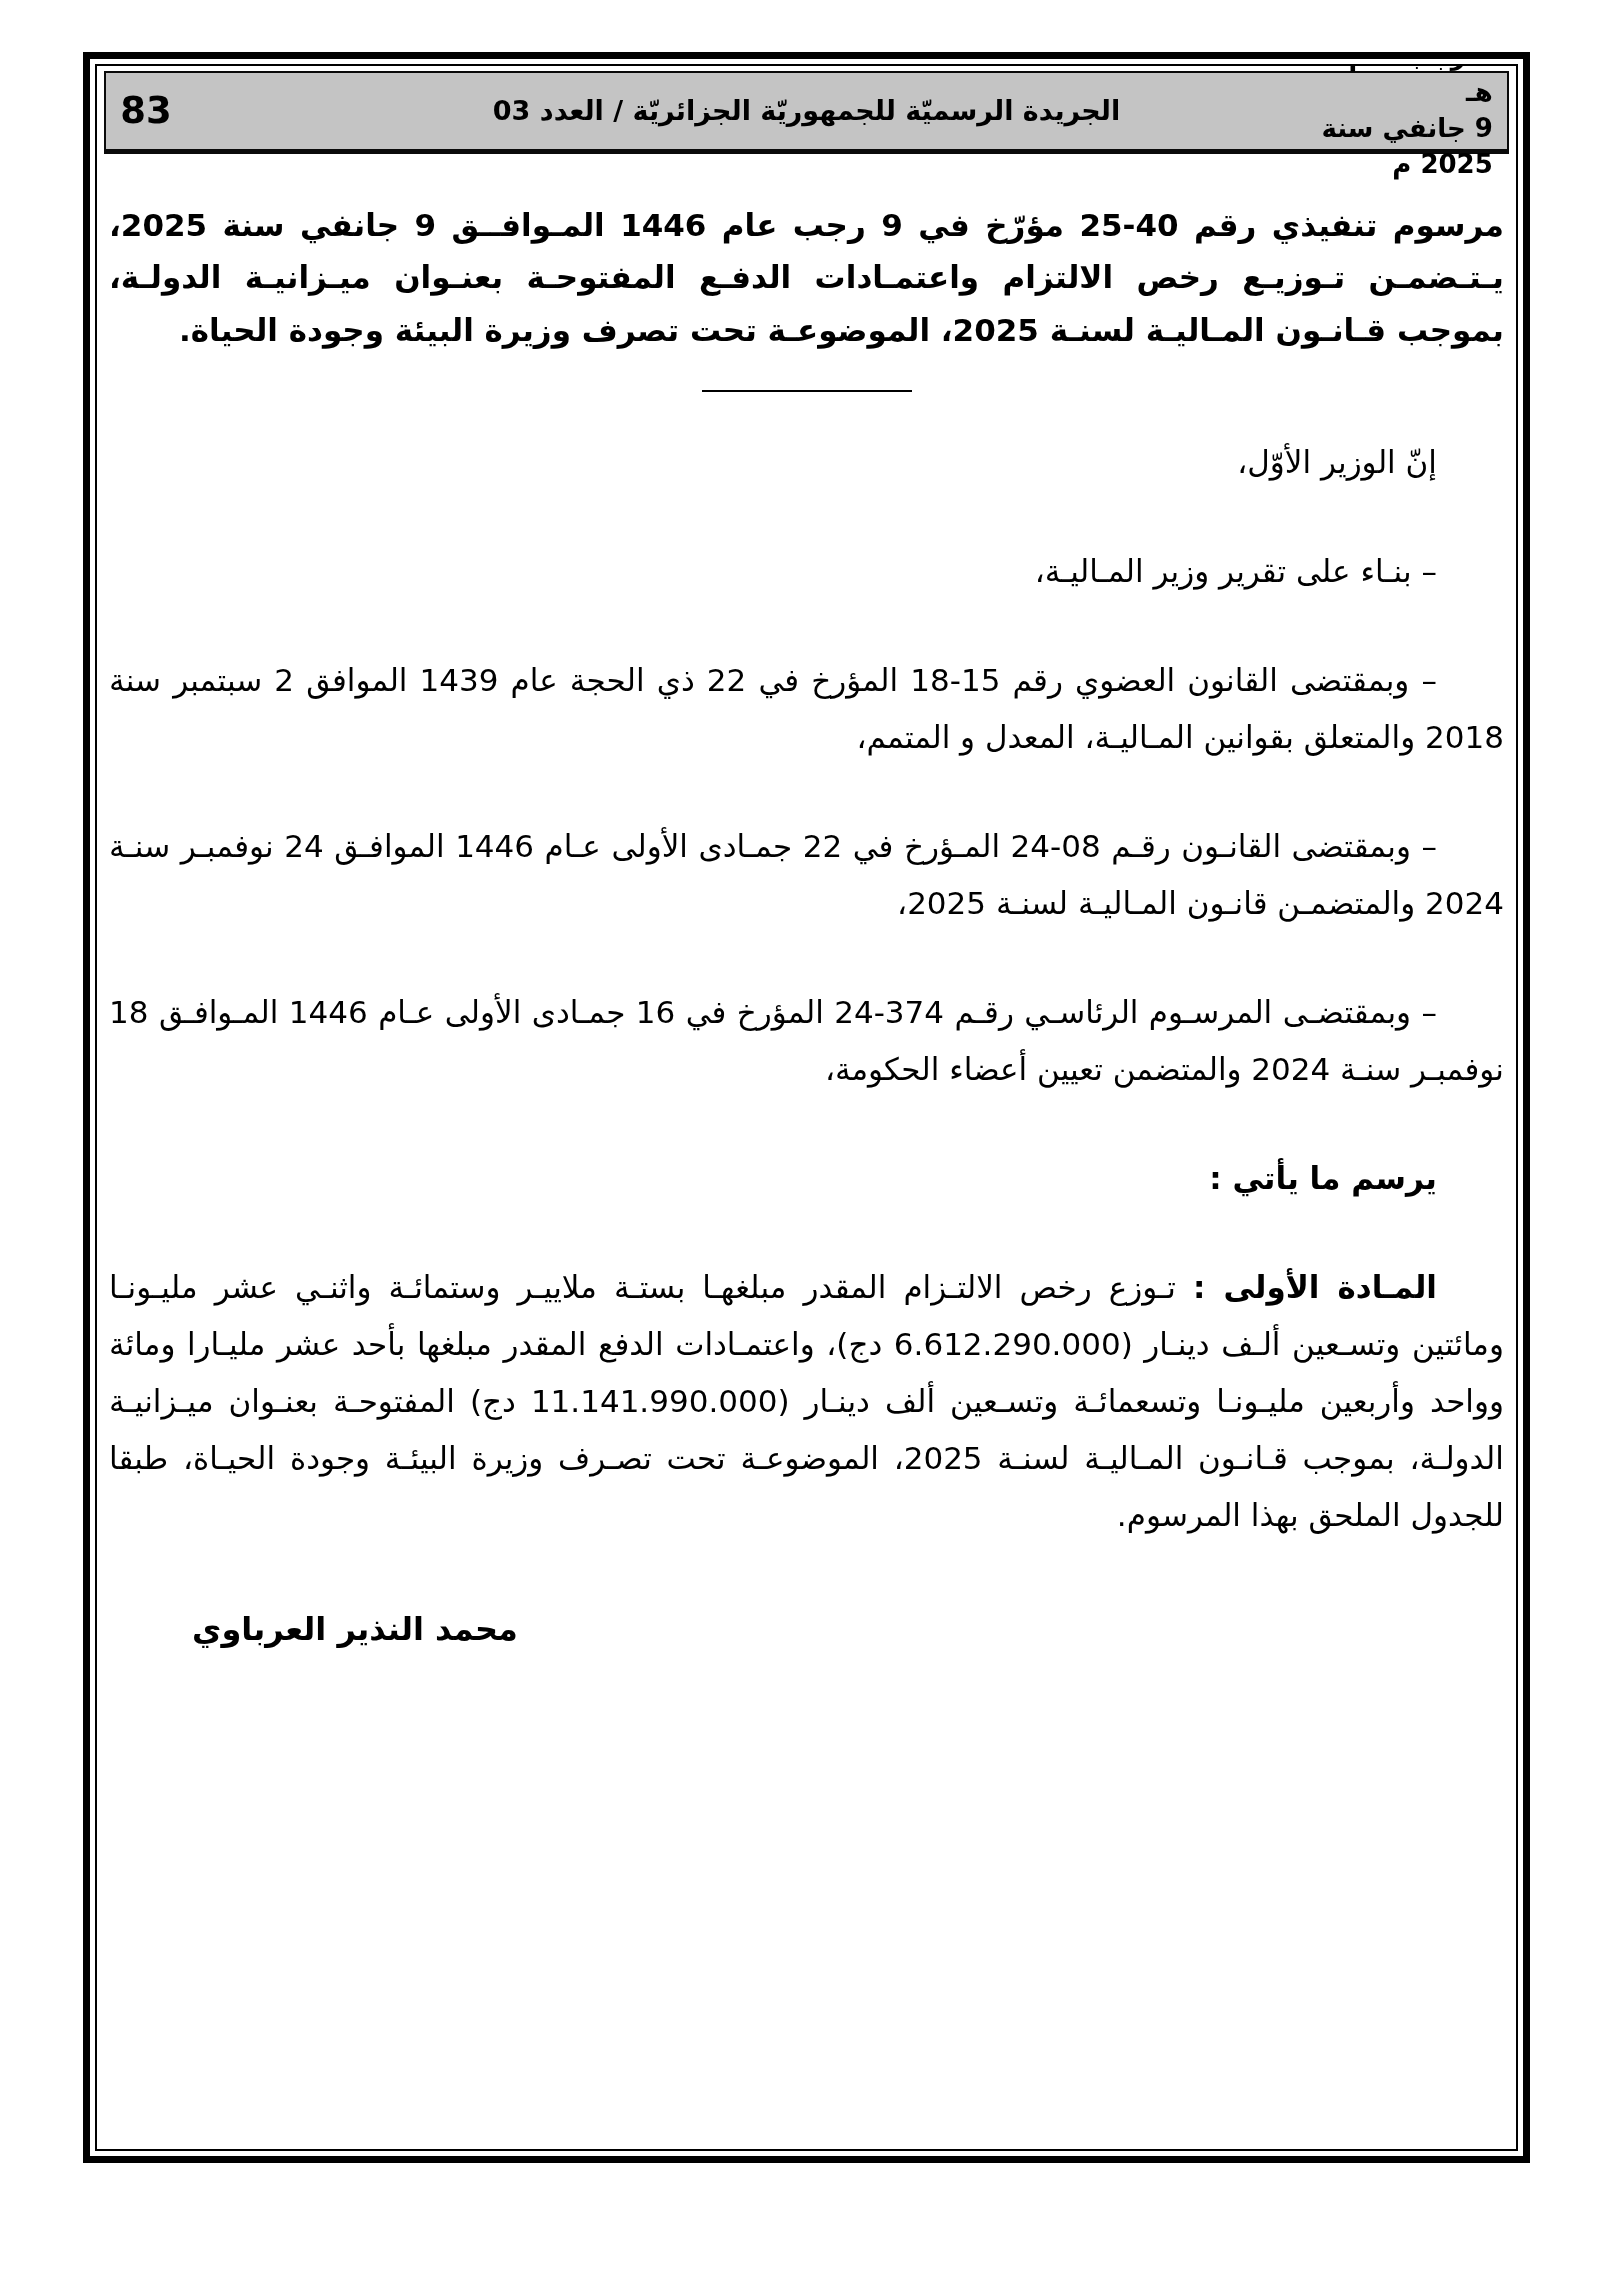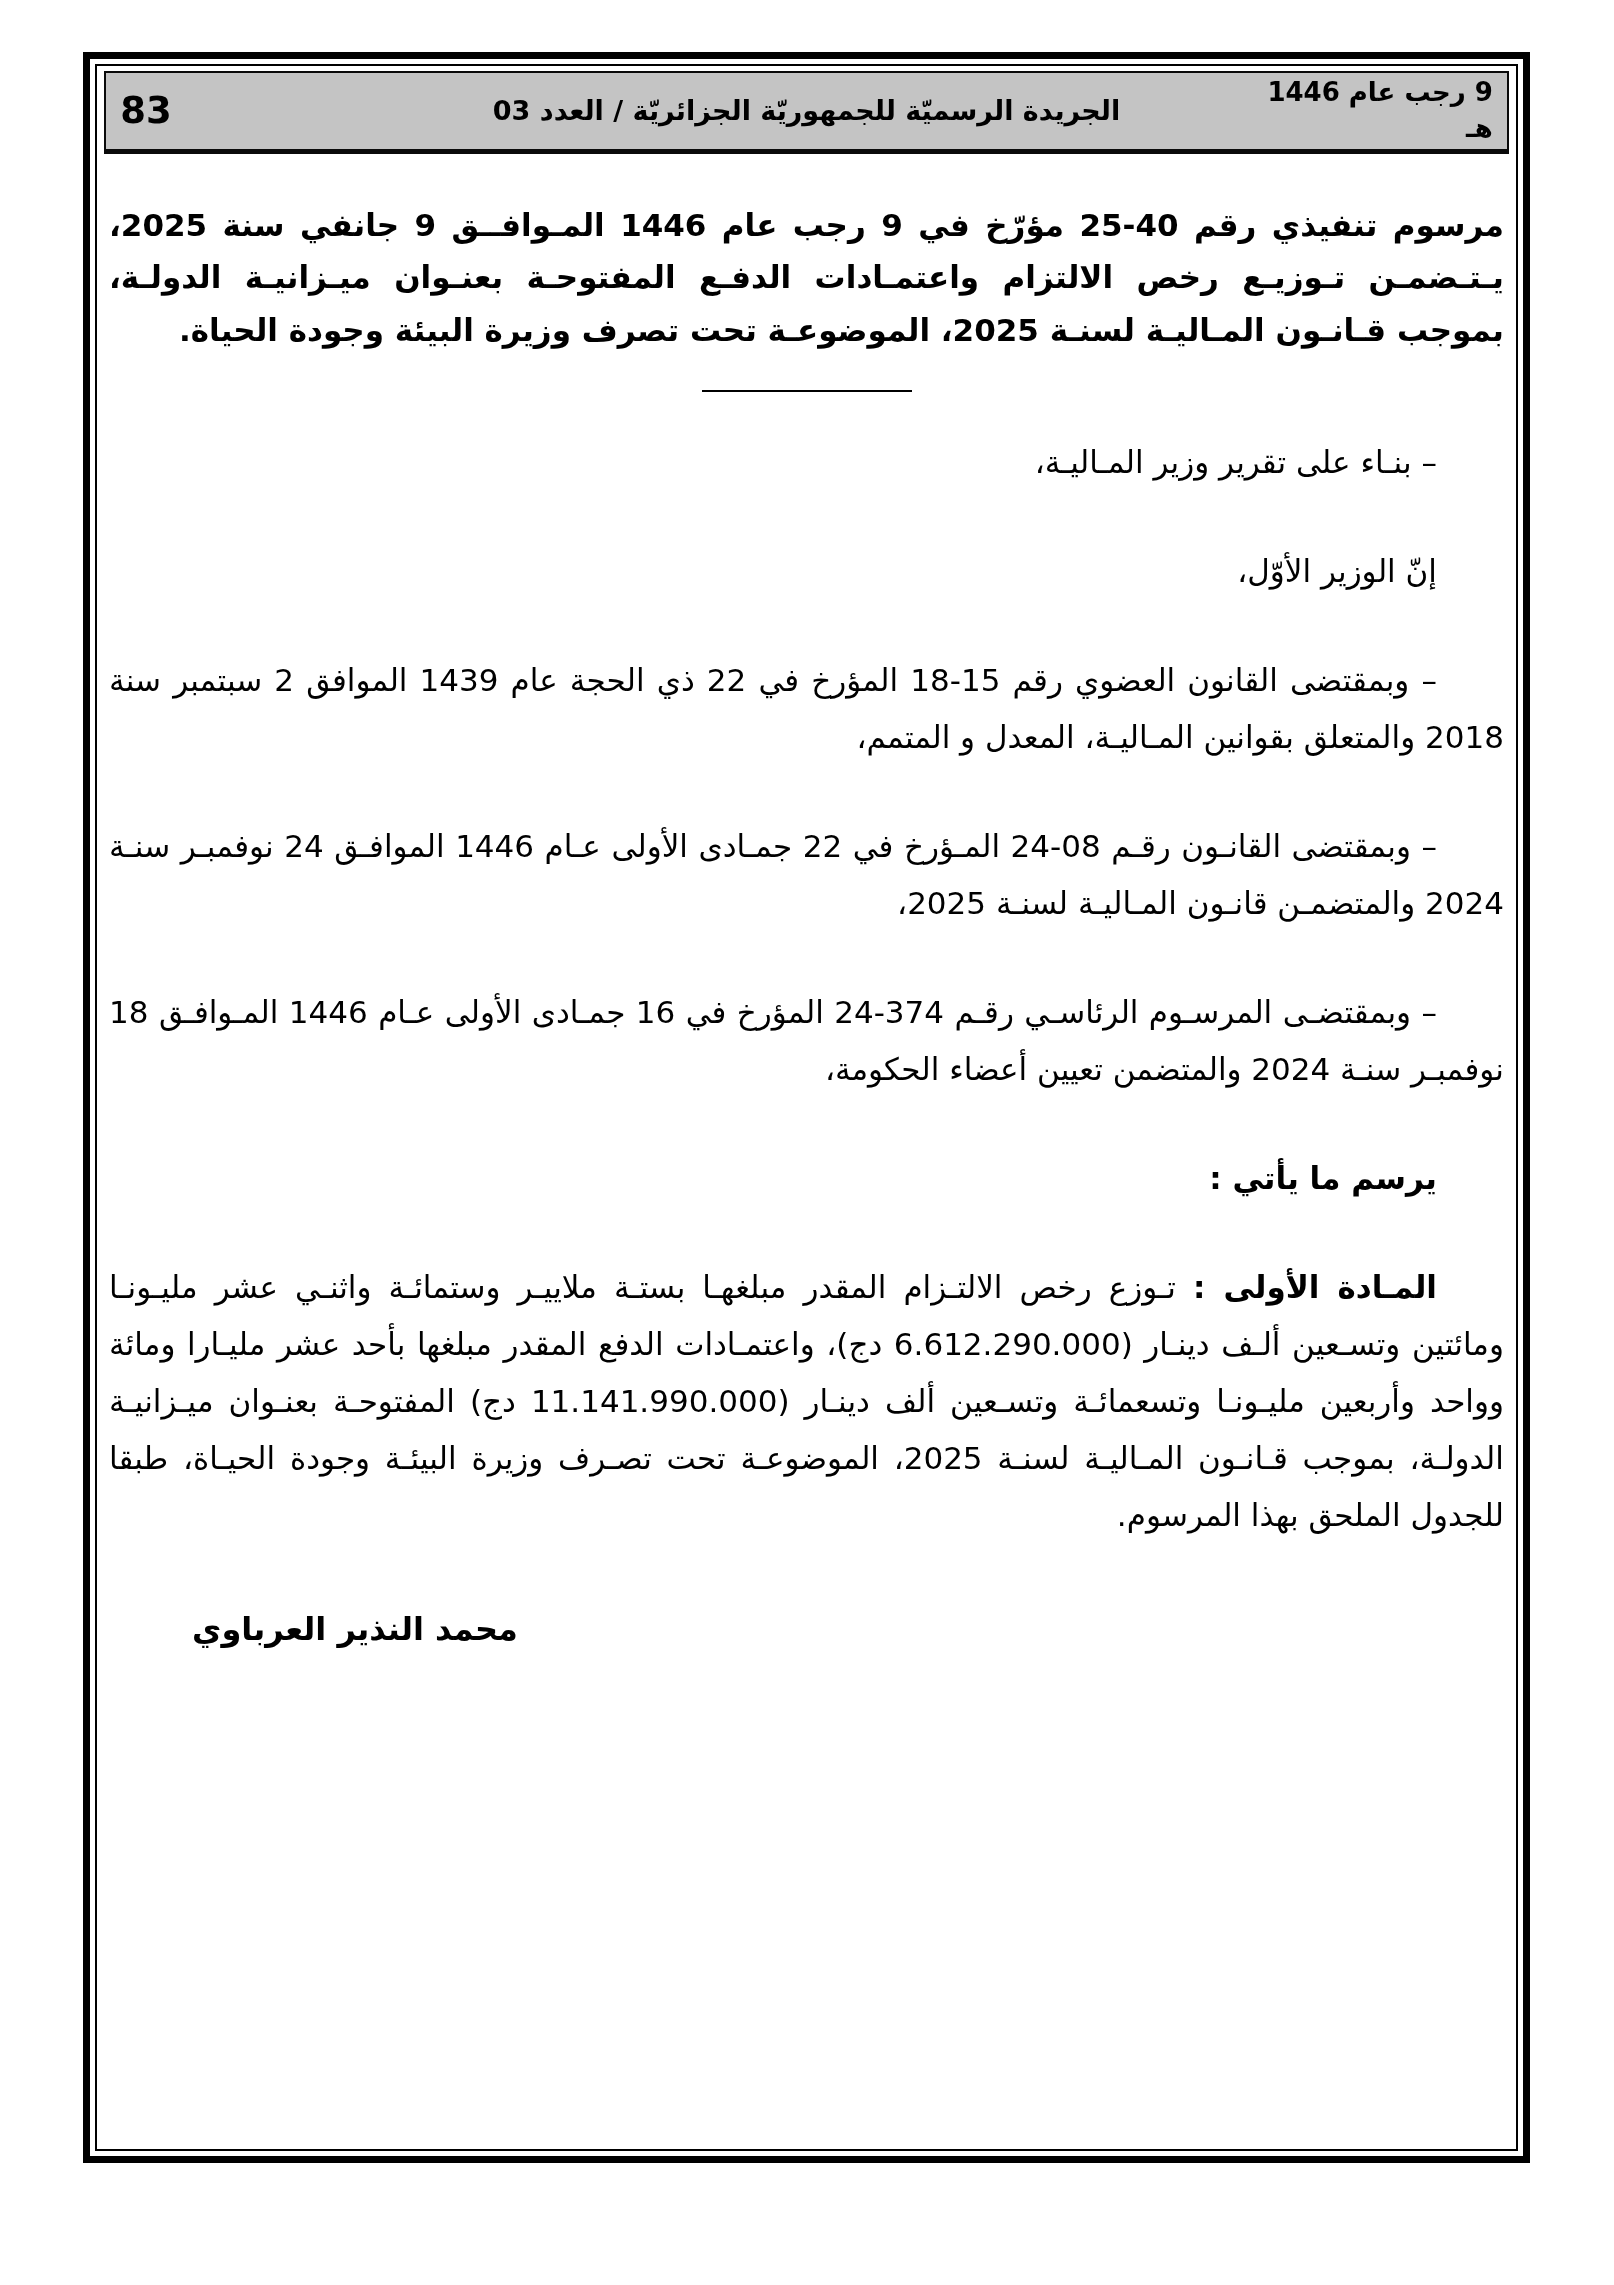--- a/index.html
+++ b/index.html
@@ -87,32 +87,33 @@
 </head>
 <body>
 
 <div class="sheet">
   <div class="frame">
     <div class="frame-inner">
 
       <div class="header-bar">
         <div class="hdr-dates">
           <div>9 رجب عام 1446 هـ</div>
+          <div>9 جانفي سنة 2025 م</div>
         </div>
         <div class="hdr-title">الجريدة الرسميّة للجمهوريّة الجزائريّة / العدد 03</div>
         <div class="hdr-page">83</div>
       </div>
 
       <div class="content">
         <p class="decree-title">مرسوم تنفيذي رقم 40-25 مؤرّخ في 9 رجب عام 1446 المـوافــق 9 جانفي سنة 2025، يـتـضمـن تـوزيـع رخص الالتزام واعتمـادات الدفـع المفتوحـة بعنـوان ميـزانيـة الدولـة، بموجب قـانـون المـاليـة لسنـة 2025، الموضوعـة تحت تصرف وزيرة البيئة وجودة الحياة.</p>
 
         <div class="separator"></div>
 
+        <p class="pre">إنّ الوزير الأوّل،</p>
         <p class="pre">– بنـاء على تقرير وزير المـاليـة،</p>
-        <p class="pre">إنّ الوزير الأوّل،</p>
         <p class="pre">– وبمقتضى القانون العضوي رقم 15-18 المؤرخ في 22 ذي الحجة عام 1439 الموافق 2 سبتمبر سنة 2018 والمتعلق بقوانين المـاليـة، المعدل و المتمم،</p>
         <p class="pre">– وبمقتضى القانـون رقـم 08-24 المـؤرخ في 22 جمـادى الأولى عـام 1446 الموافـق 24 نوفمبـر سنـة 2024 والمتضمـن قانـون المـاليـة لسنـة 2025،</p>
         <p class="pre">– وبمقتضـى المرسـوم الرئاسـي رقـم 374-24 المؤرخ في 16 جمـادى الأولى عـام 1446 المـوافـق 18 نوفمبـر سنـة 2024 والمتضمن تعيين أعضاء الحكومة،</p>
 
         <p class="enacting">يرسم ما يأتي :</p>
 
         <p class="article"><span class="art-label">المـادة الأولى :</span> <span>تـوزع رخص الالتـزام المقدر مبلغهـا بستـة ملاييـر وستمائـة واثنـي عشر مليـونـا ومائتين وتسـعين ألـف دينـار (6.612.290.000 دج)، واعتمـادات الدفع المقدر مبلغها بأحد عشر مليـارا ومائة وواحد وأربعين مليـونـا وتسعمائـة وتسـعين ألف دينـار (11.141.990.000 دج) المفتوحـة بعنـوان ميـزانيـة الدولـة، بموجب قـانـون المـاليـة لسنـة 2025، الموضوعـة تحت تصـرف وزيرة البيئـة وجودة الحيـاة، طبقا للجدول الملحق بهذا المرسوم.</span></p>
 
 
 

